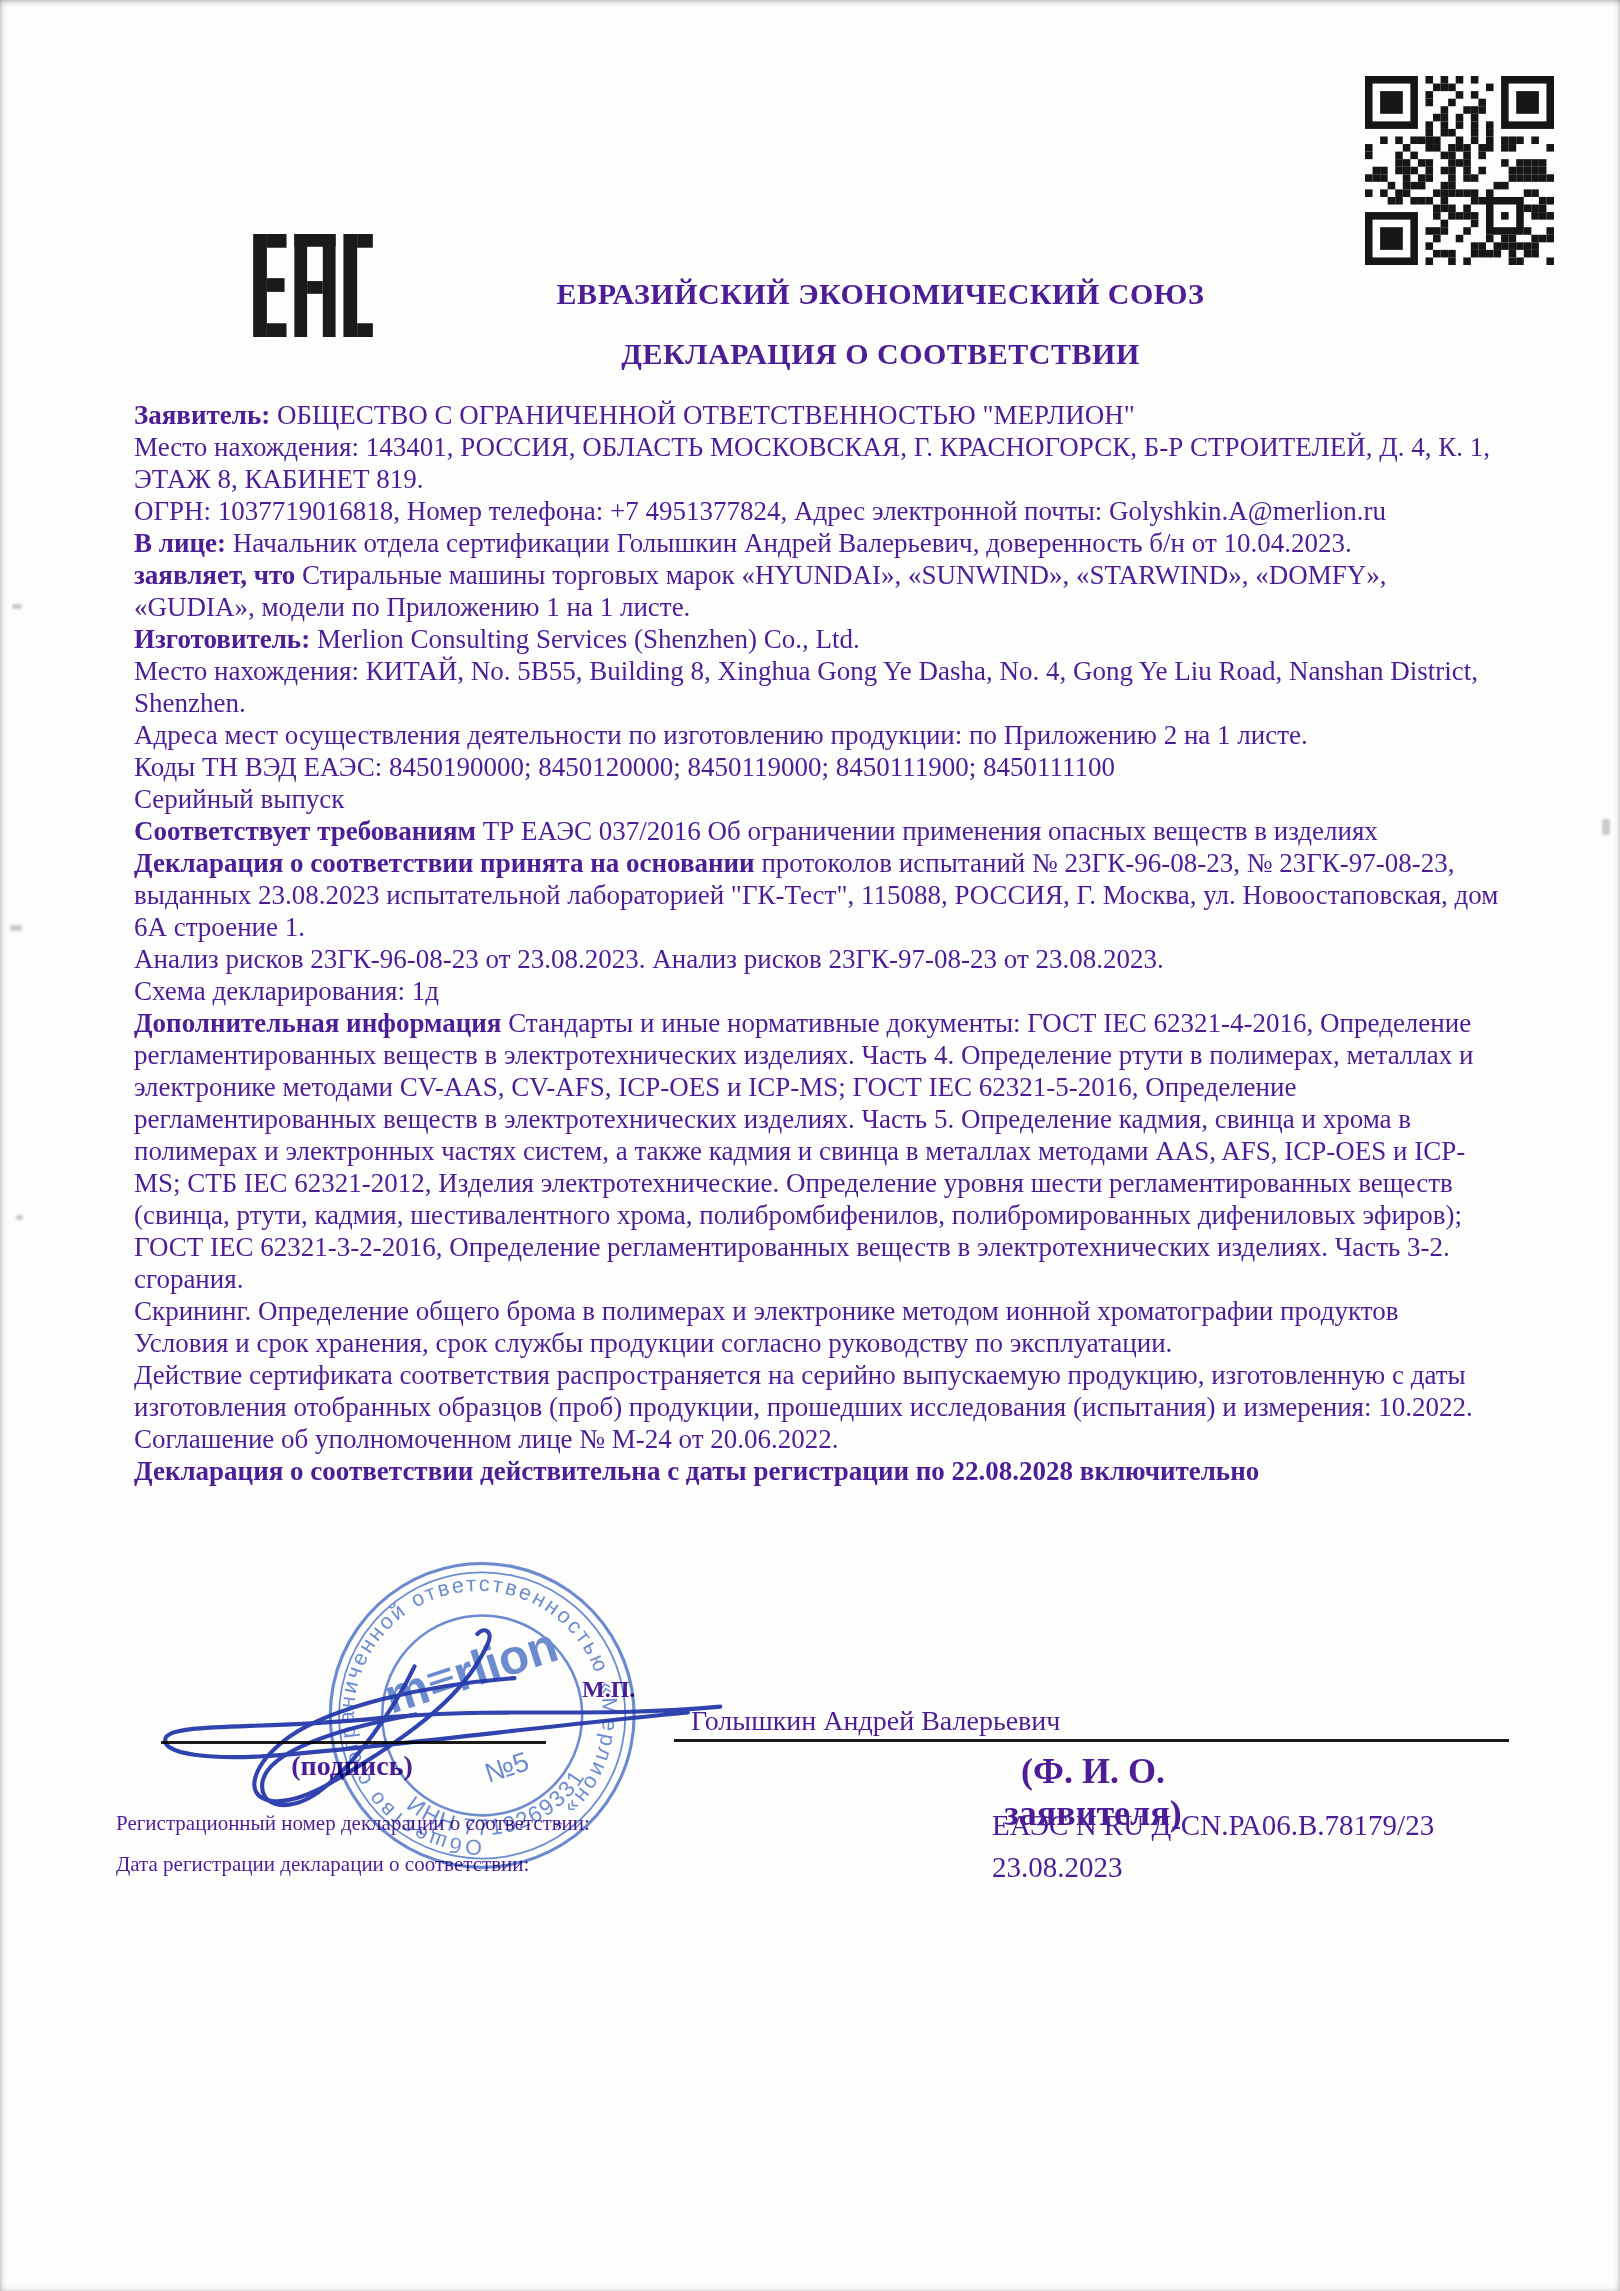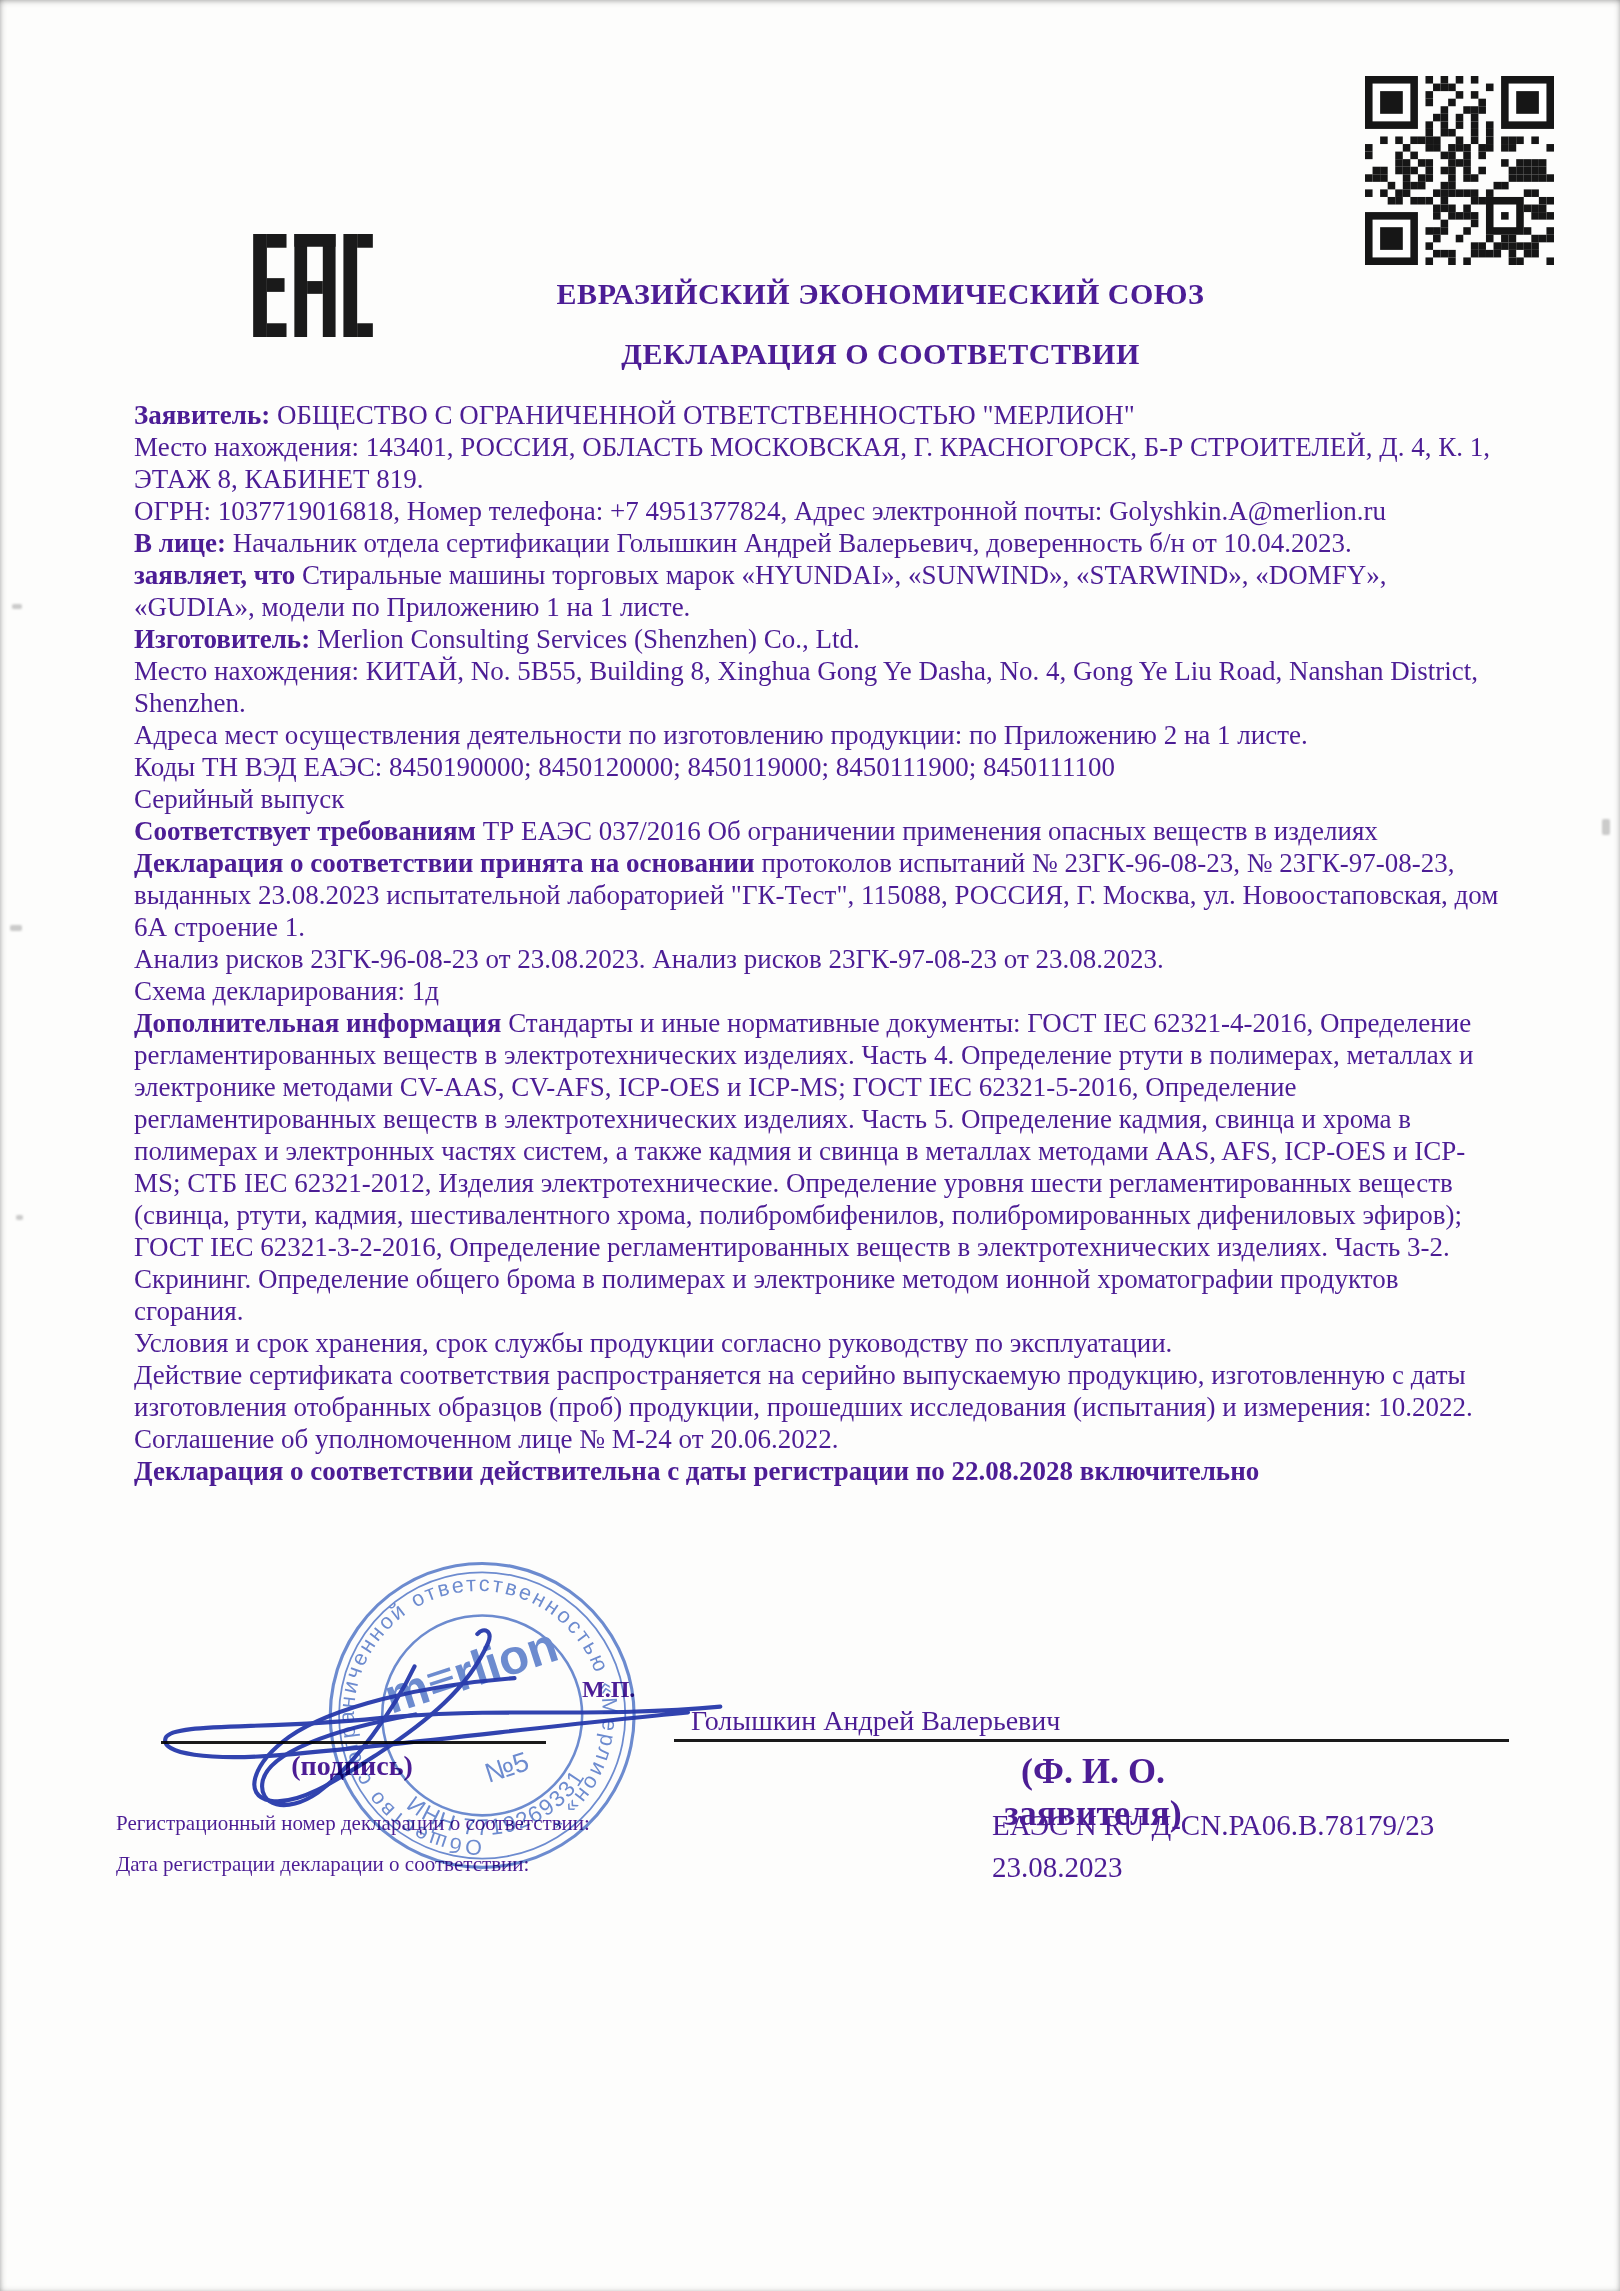--- a/index.html
+++ b/index.html
@@ -295,22 +295,22 @@
       <div class="bline"><span>Анализ рисков 23ГК-96-08-23 от 23.08.2023. Анализ рисков 23ГК-97-08-23 от 23.08.2023.</span></div>
       <div class="bline"><span>Схема декларирования: 1д</span></div>
       <div class="bline"><span class="b">Дополнительная информация </span><span>Стандарты и иные нормативные документы: ГОСТ IEC 62321-4-2016, Определение</span></div>
       <div class="bline"><span>регламентированных веществ в электротехнических изделиях. Часть 4. Определение ртути в полимерах, металлах и</span></div>
       <div class="bline"><span>электронике методами CV-AAS, CV-AFS, ICP-OES и ICP-MS; ГОСТ IEC 62321-5-2016, Определение</span></div>
       <div class="bline"><span>регламентированных веществ в электротехнических изделиях. Часть 5. Определение кадмия, свинца и хрома в</span></div>
       <div class="bline"><span>полимерах и электронных частях систем, а также кадмия и свинца в металлах методами AAS, AFS, ICP-OES и ICP-</span></div>
       <div class="bline"><span>MS; СТБ IEC 62321-2012, Изделия электротехнические. Определение уровня шести регламентированных веществ</span></div>
       <div class="bline"><span>(свинца, ртути, кадмия, шестивалентного хрома, полибромбифенилов, полибромированных дифениловых эфиров);</span></div>
       <div class="bline"><span>ГОСТ IEC 62321-3-2-2016, Определение регламентированных веществ в электротехнических изделиях. Часть 3-2.</span></div>
+      <div class="bline"><span>сгорания.</span></div>
       <div class="bline"><span>Скрининг. Определение общего брома в полимерах и электронике методом ионной хроматографии продуктов</span></div>
-      <div class="bline"><span>сгорания.</span></div>
       <div class="bline"><span>Условия и срок хранения, срок службы продукции согласно руководству по эксплуатации.</span></div>
       <div class="bline"><span>Действие сертификата соответствия распространяется на серийно выпускаемую продукцию, изготовленную с даты</span></div>
       <div class="bline"><span>изготовления отобранных образцов (проб) продукции, прошедших исследования (испытания) и измерения: 10.2022.</span></div>
       <div class="bline"><span>Соглашение об уполномоченном лице № М-24 от 20.06.2022.</span></div>
       <div class="bline"><span class="b">Декларация о соответствии действительна с даты регистрации по 22.08.2028 включительно</span></div>
     </div>
 
   <div class="mp">М.П.</div>
   <div class="hline sig-line"></div>
   <div class="cap-sign">(подпись)</div>

